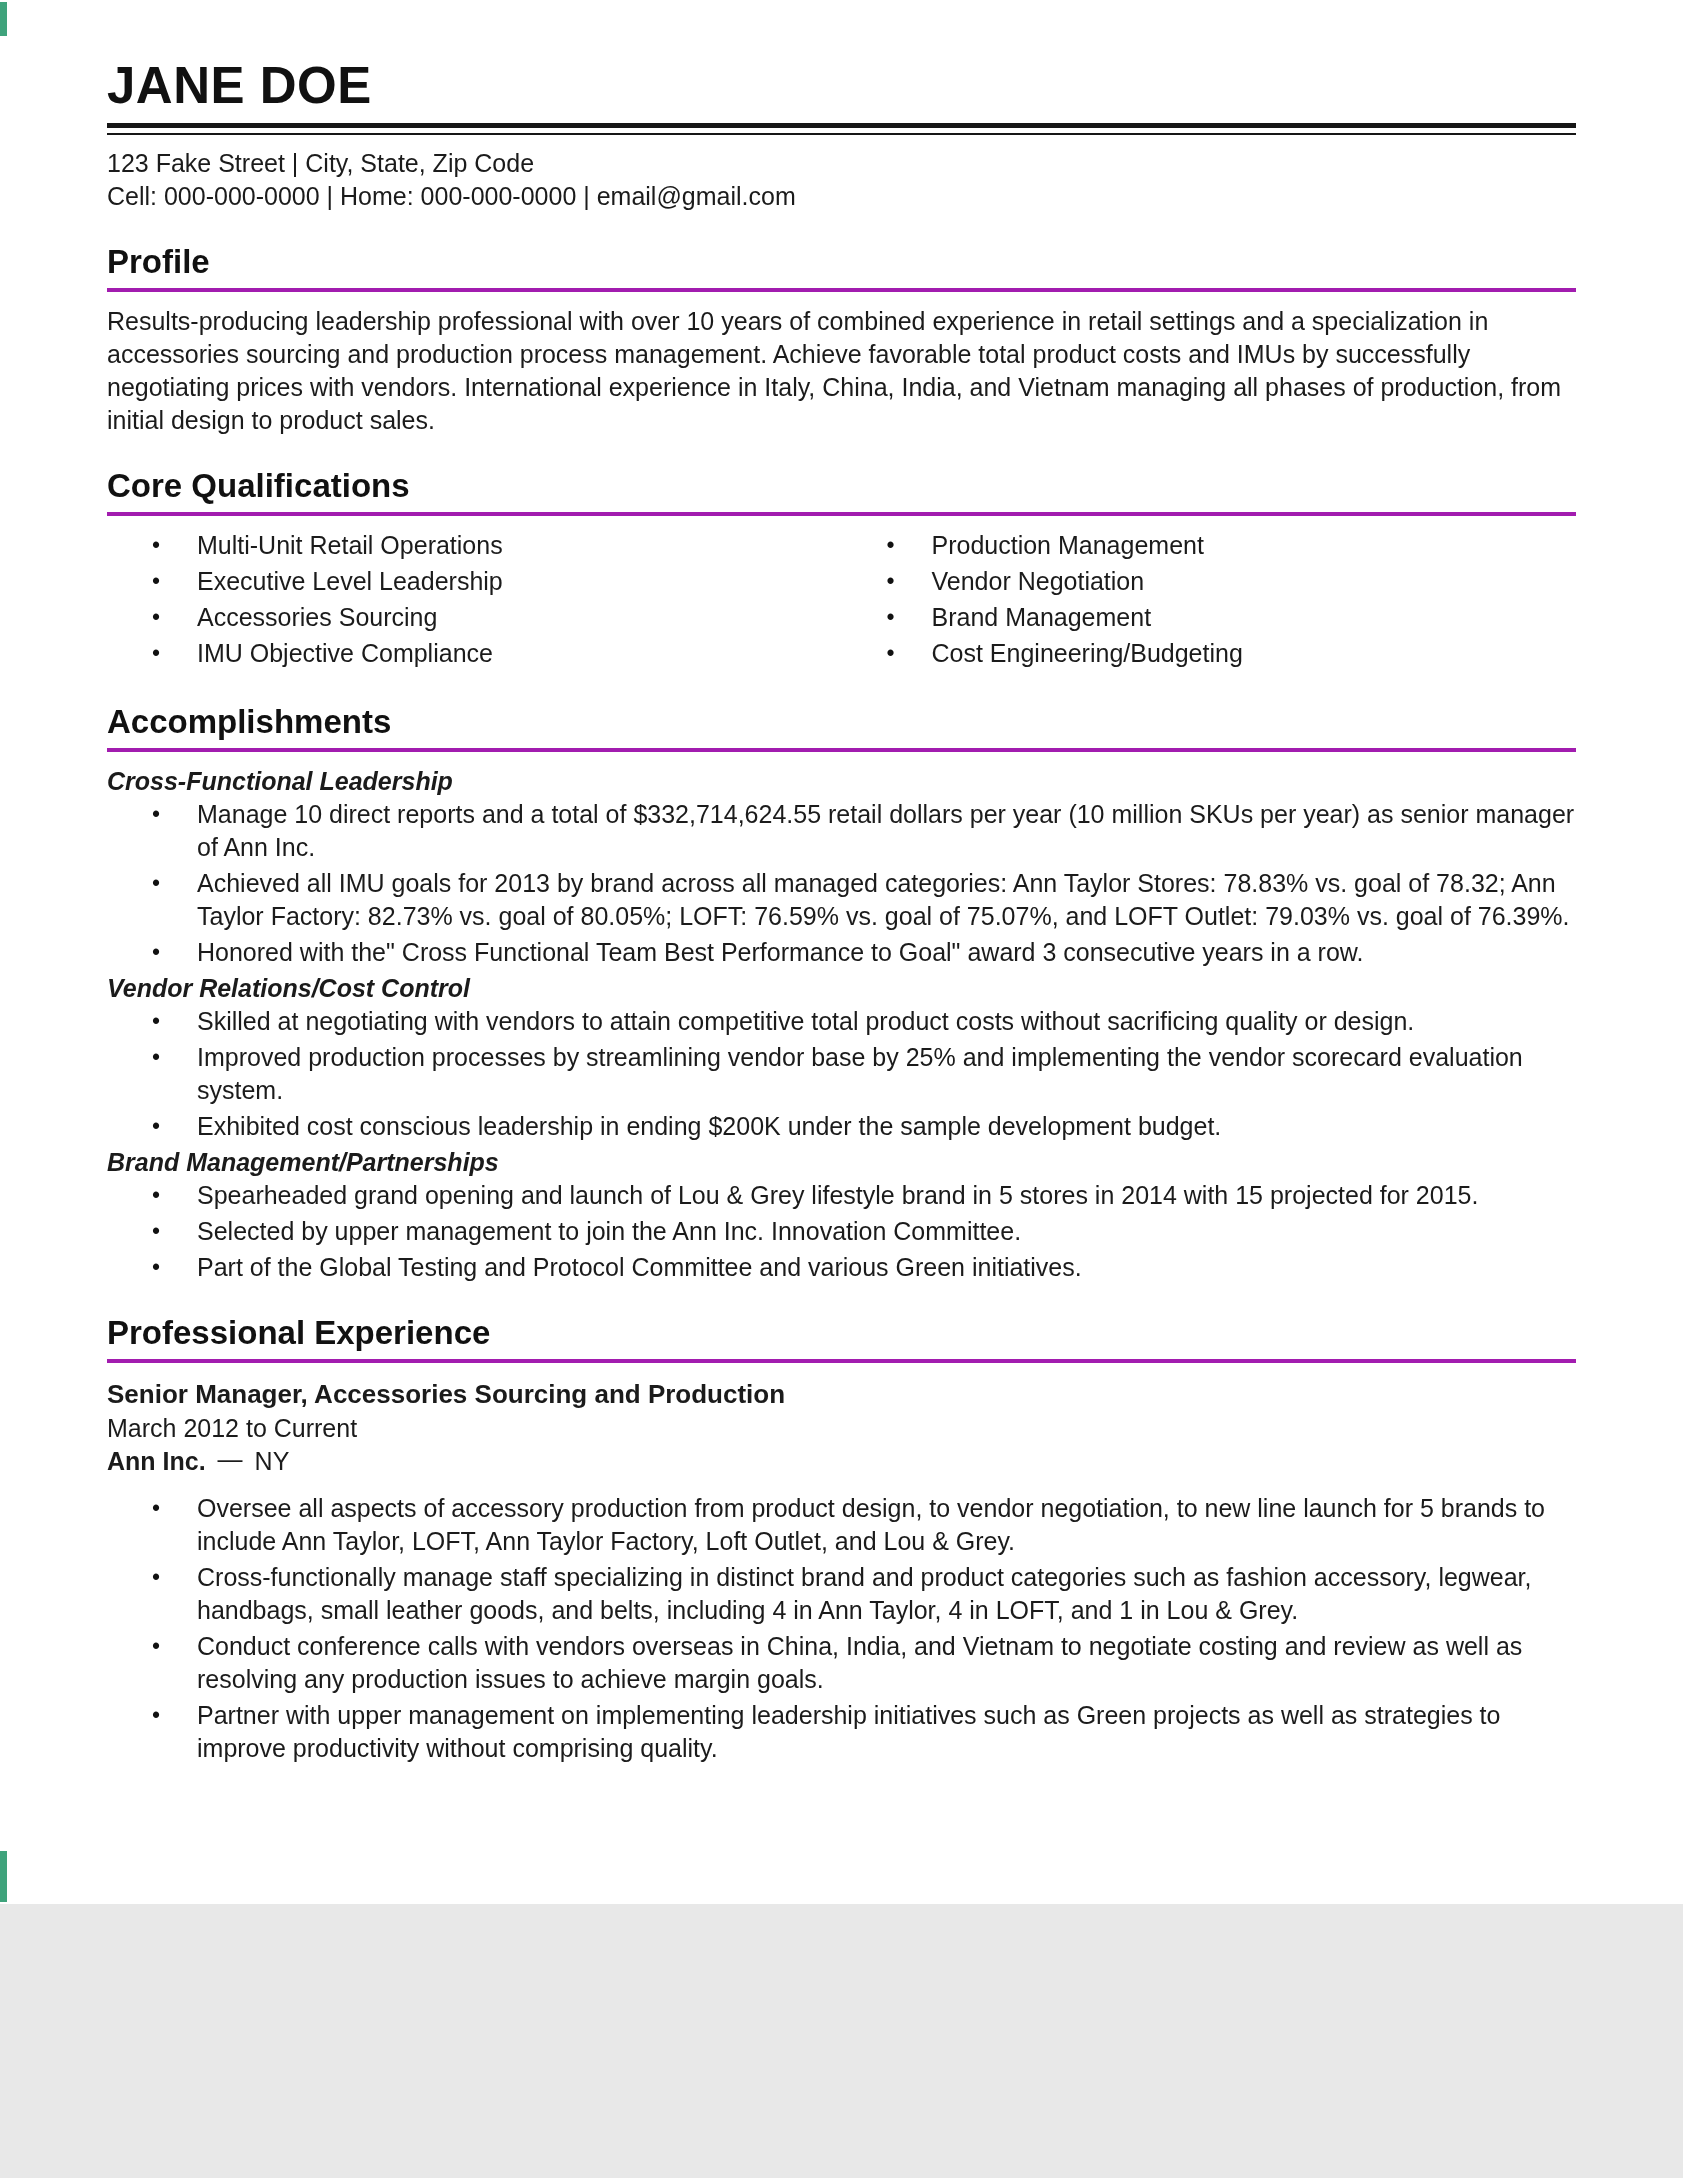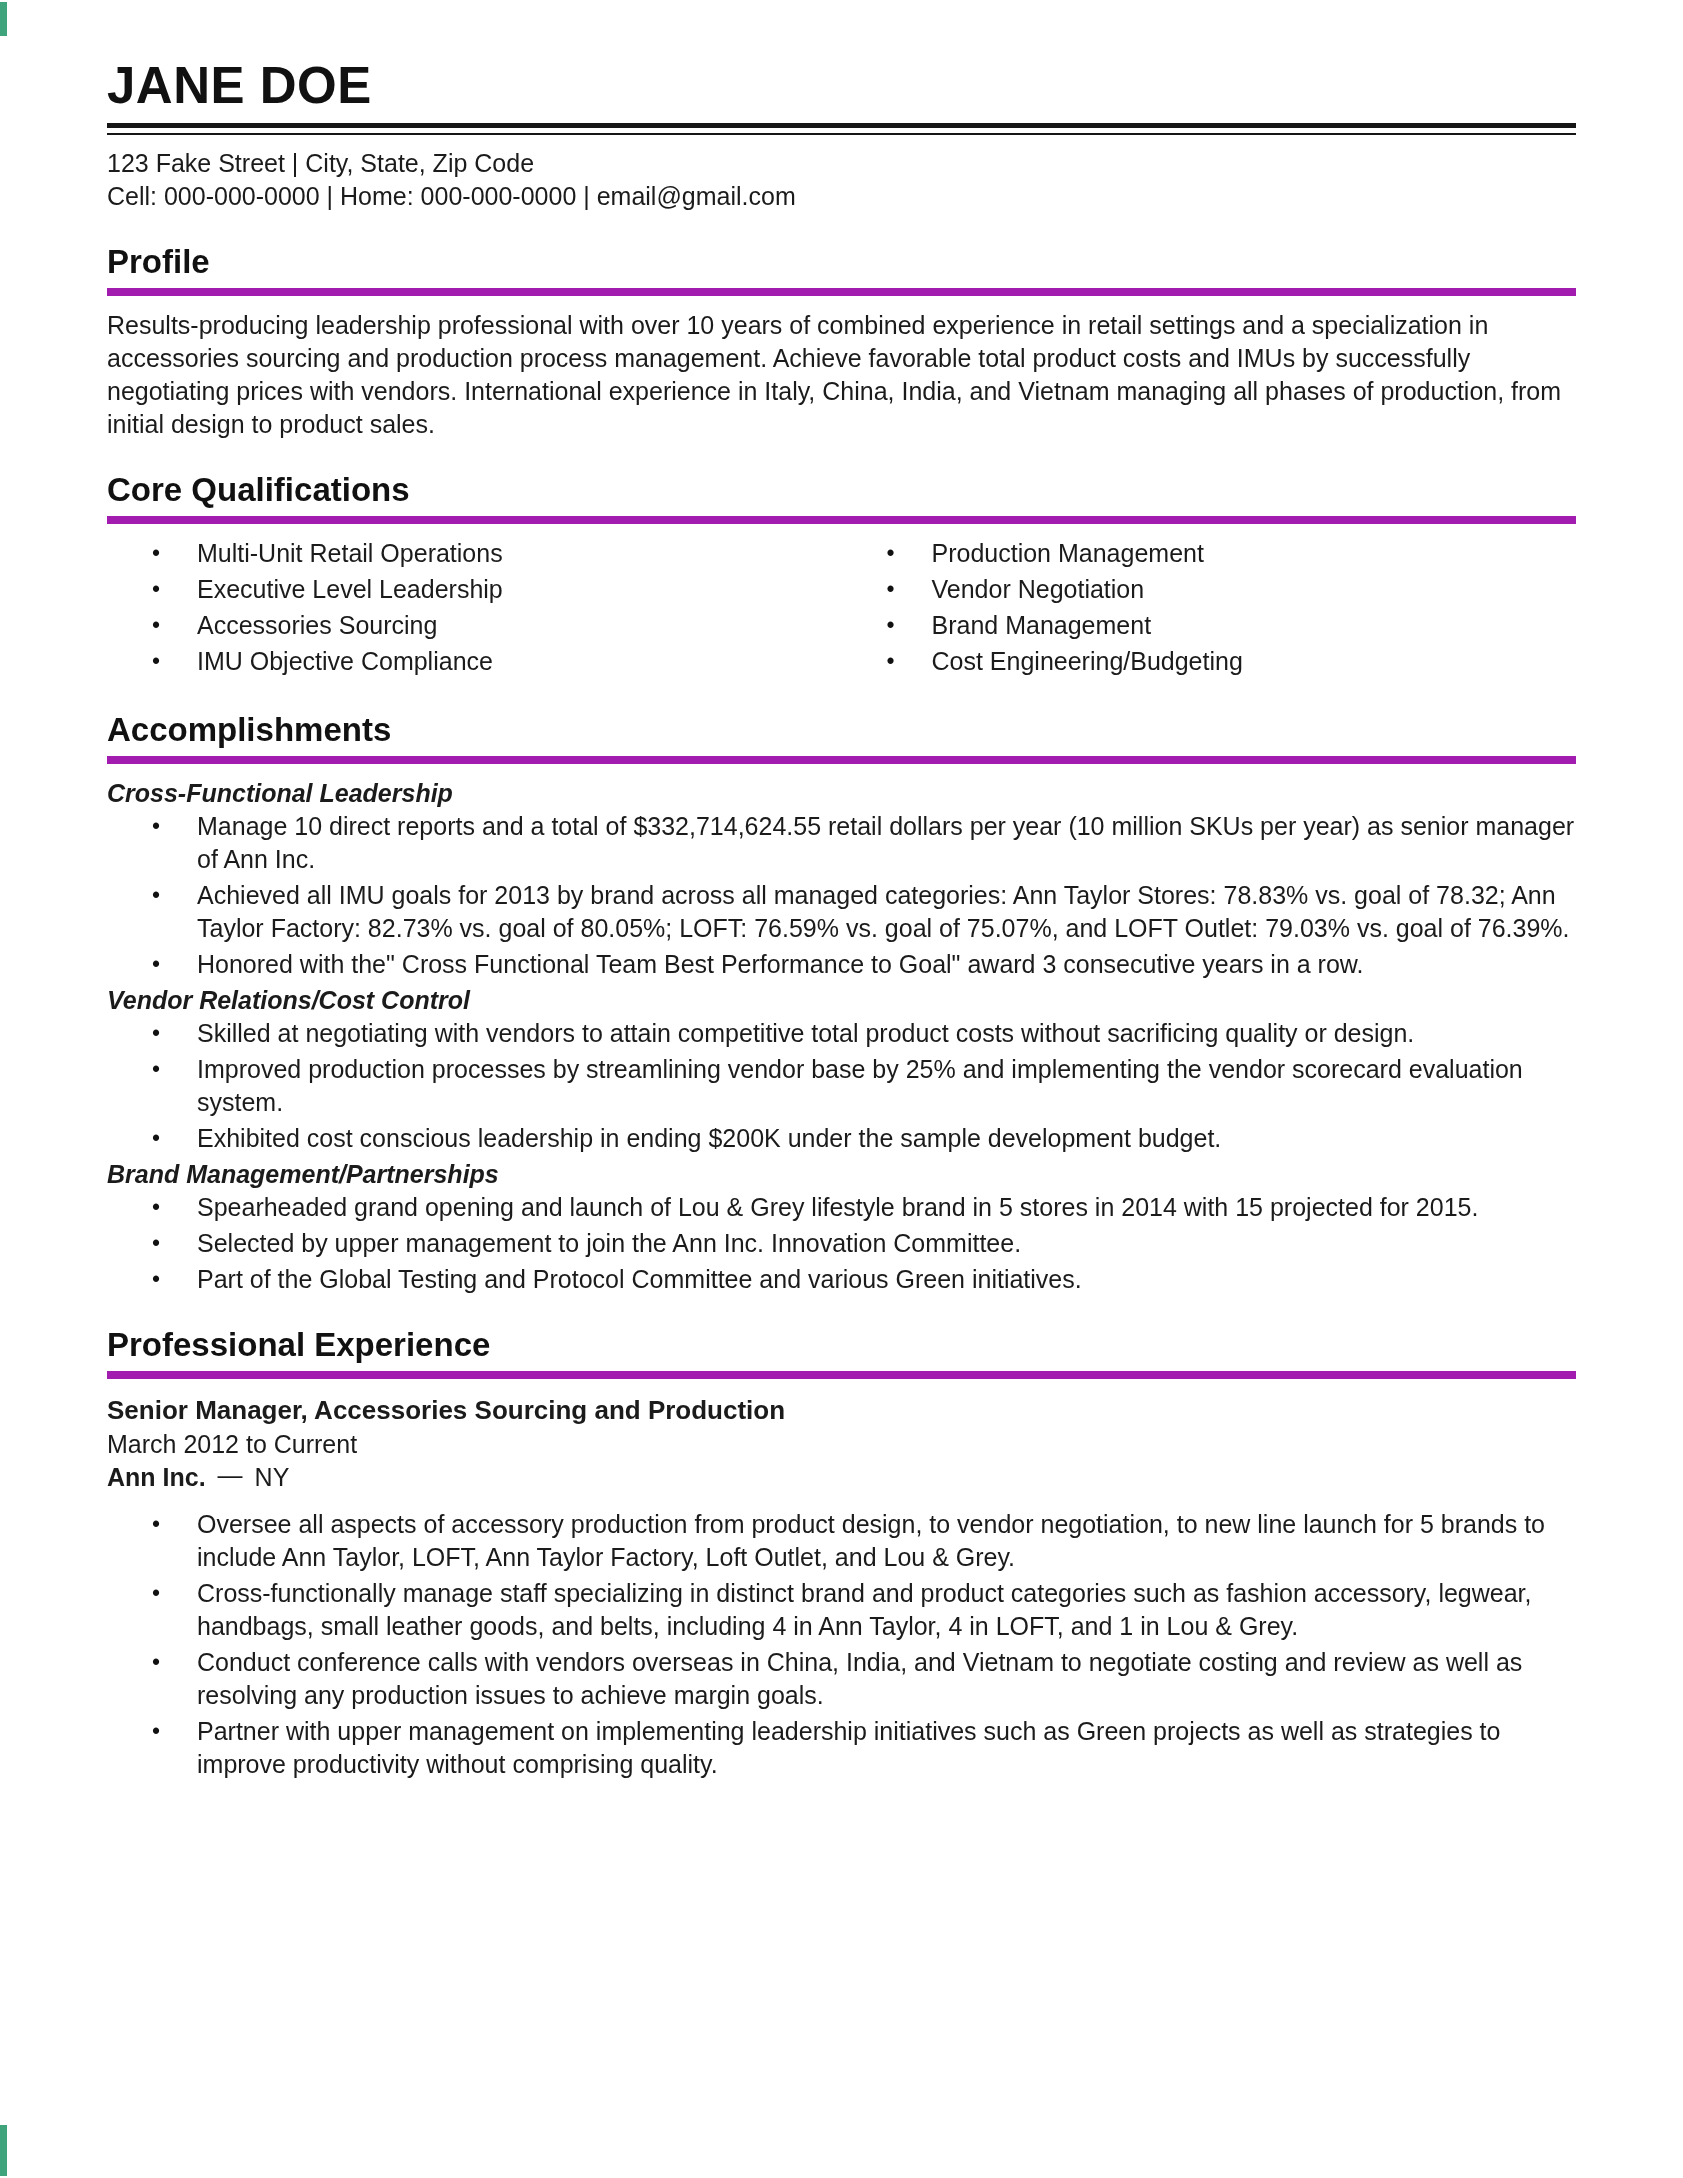--- a/index.html
+++ b/index.html
@@ -5,21 +5,21 @@
   * { margin: 0; padding: 0; box-sizing: border-box; }
   html, body { background: #e8e8e8; }
   body {
     font-family: "Liberation Sans", sans-serif;
     color: #1b1b1b;
     -webkit-font-smoothing: antialiased;
   }
   .page {
     position: relative;
     width: 1683px;
-    height: 2178px;
+    height: 1904px;
     background: #ffffff;
     overflow: hidden;
     margin: 0 auto;
   }
   .edge-accent {
     position: absolute;
     left: 0;
     width: 7px;
     background: #3fa37c;
   }
@@ -43,21 +43,21 @@
     line-height: 33px;
     margin-top: 12px;
   }
 
   
   h2.sec {
     font-size: 33px;
     line-height: 38px;
     font-weight: bold;
     color: #111;
-    border-bottom: 8px solid #a21caf;
+    border-bottom: 4px solid #a21caf;
     padding-bottom: 7px;
     margin-top: 30px;
     margin-bottom: 13px;
   }
   .bodytext { font-size: 25px; line-height: 33px; }
 
   
   ul.blist { list-style: none; }
   .bitem {
     display: flex;

